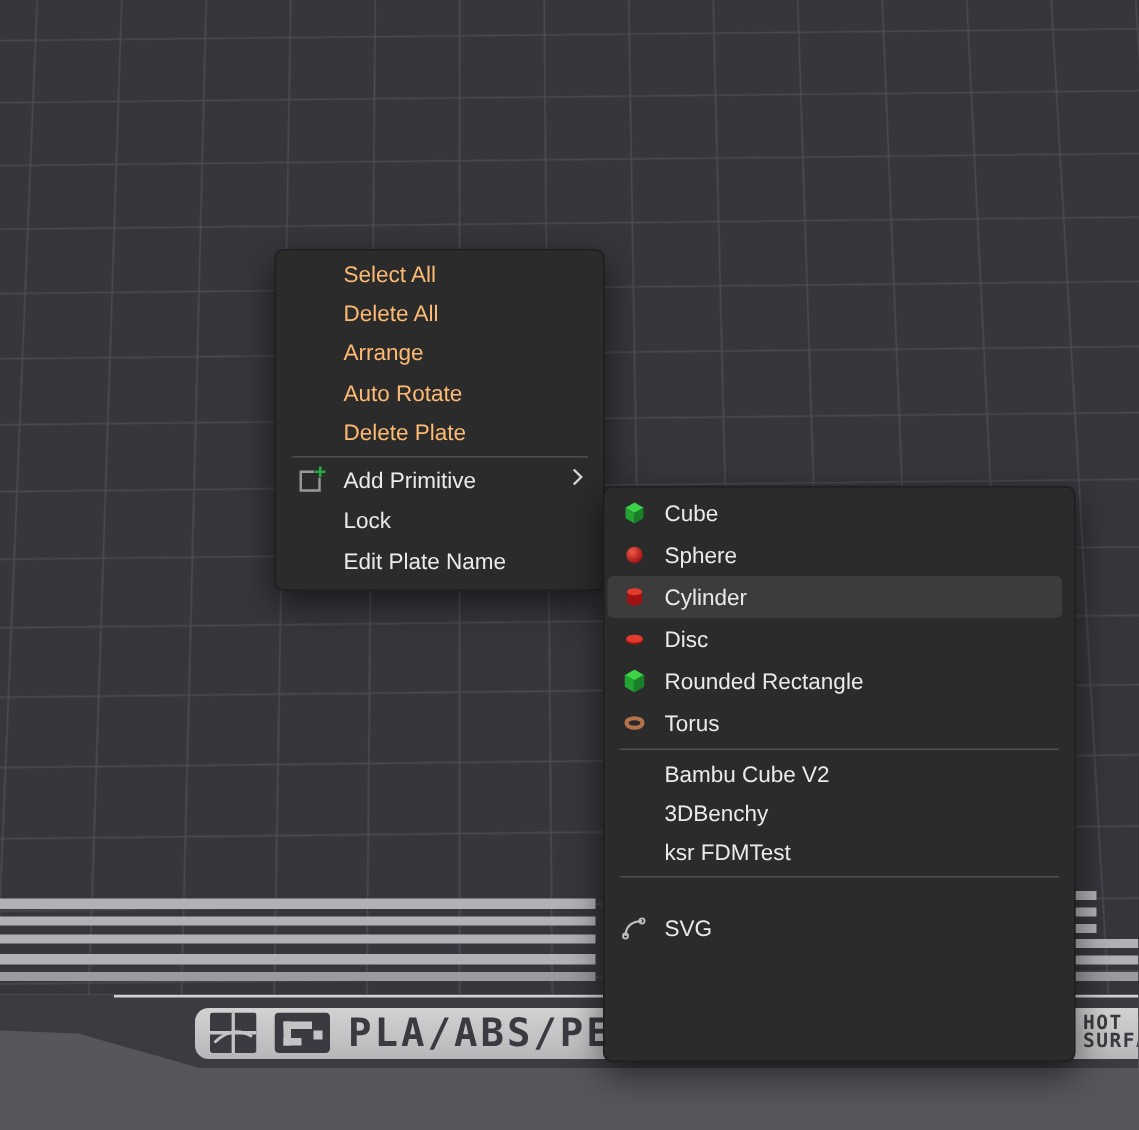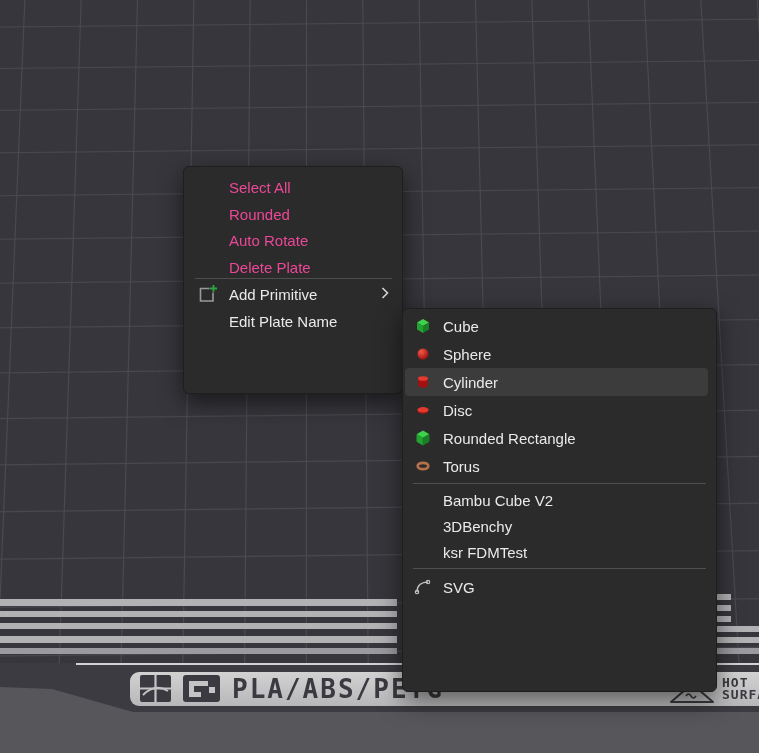--- a/index.html
+++ b/index.html
@@ -52,42 +52,42 @@
     font-size:13px; line-height:12px; letter-spacing:1px; color:#3a3a40; white-space:nowrap;
   }
   
   .menu{
     position:absolute; background:#2b2b2b; border:1px solid #1e1e1e;
     border-radius:6px; box-sizing:border-box;
     box-shadow:0 8px 24px rgba(0,0,0,.55);
     z-index:20; color:#eaeaea; font-size:15px;
   }
   .main-menu{left:183px; top:166px; width:220px; height:228px; padding-top:3px;}
-  .sub-menu {left:402px; top:308px; width:315px; height:384px; padding-top:3px;text-align:right;}
+  .sub-menu {left:402px; top:324px; width:315px; height:384px; padding-top:3px;text-align:right;}
   .mi{
     position:relative; display:flex; align-items:center;
     height:26.4px; padding-left:45px; cursor:default; white-space:nowrap;
   }
   .main-menu .mi.action{height:27px;align-items:center;}
-  .mi.disabled{color:#ec4899;align-items:flex-end;}
+  .mi.disabled{color:#fdba74;}
   .mi .row-icon{
     position:absolute; left:12px; top:50%; transform:translateY(-50%);
     display:flex; align-items:center; justify-content:center; width:22px; height:22px;
   }
   .mi .chevron{position:absolute; right:13px; top:50%; transform:translateY(-50%);}
   .sep{border-top:1px solid #4e4e4e; margin:2px 10px 2px 11px;}
   .sub-menu .mi{height:28px; padding-left:40px;}
   .sub-menu .mi.model{height:26px; padding-left:40px;}
   .sub-menu .mi .row-icon{left:9px;}
   .sub-menu .sep{margin:3px 10px;}
   .sub-menu .mi.hl::before{
     content:''; position:absolute; left:2px; right:8px; top:0; bottom:0;
     background:#3c3c3c; border-radius:4px; z-index:-1;
   }
-  .sub-menu .mi.svg-item{margin-top:4px;}
+  .sub-menu .mi.svg-item{margin-top:20px;}
 </style>
 </head>
 <body>
 
 <div class="stage">
 
   <div class="plate-area">
     <div class="grid-layer"></div>
 
     <div class="stripe" style="left:0;top:599px;width:397px;height:7px"></div>
@@ -136,21 +136,24 @@
         </span>
       </div>
     </div>
   </div>
 
   <div class="menu main-menu">
     <div class="mi disabled">
       <span>Select All</span>
     </div>
     <div class="mi disabled">
-      <span>Rounded</span>
+      <span>Delete All</span>
+    </div>
+    <div class="mi disabled">
+      <span>Arrange</span>
     </div>
     <div class="mi disabled">
       <span>Auto Rotate</span>
     </div>
     <div class="mi disabled">
       <span>Delete Plate</span>
     </div>
     <div class="sep"></div>
     <div class="mi action">
       <span class="row-icon">
@@ -158,20 +161,23 @@
           <path d="M12.5 4.5 H3.5 V17 H16 V8.5" fill="none" stroke="#9a9a9a" stroke-width="1.6"></path>
           <path d="M16.5 1 V8 M13 4.5 H20" stroke="#28a745" stroke-width="1.8"></path>
         </svg>
       </span>
       <span>Add Primitive</span>
       <span class="chevron">
         <svg width="8" height="13" viewBox="0 0 8 13">
           <path d="M1.5 1.5 L6.5 6.5 L1.5 11.5" fill="none" stroke="#d5d5d5" stroke-width="1.6"></path>
         </svg>
       </span>
+    </div>
+    <div class="mi action">
+      <span>Lock</span>
     </div>
     <div class="mi action">
       <span>Edit Plate Name</span>
     </div>
   </div>
 
   <div class="menu sub-menu">
     <svg width="0" height="0" style="position:absolute">
       <defs>
         <radialGradient id="sph-g" cx="35%" cy="30%" r="75%">

